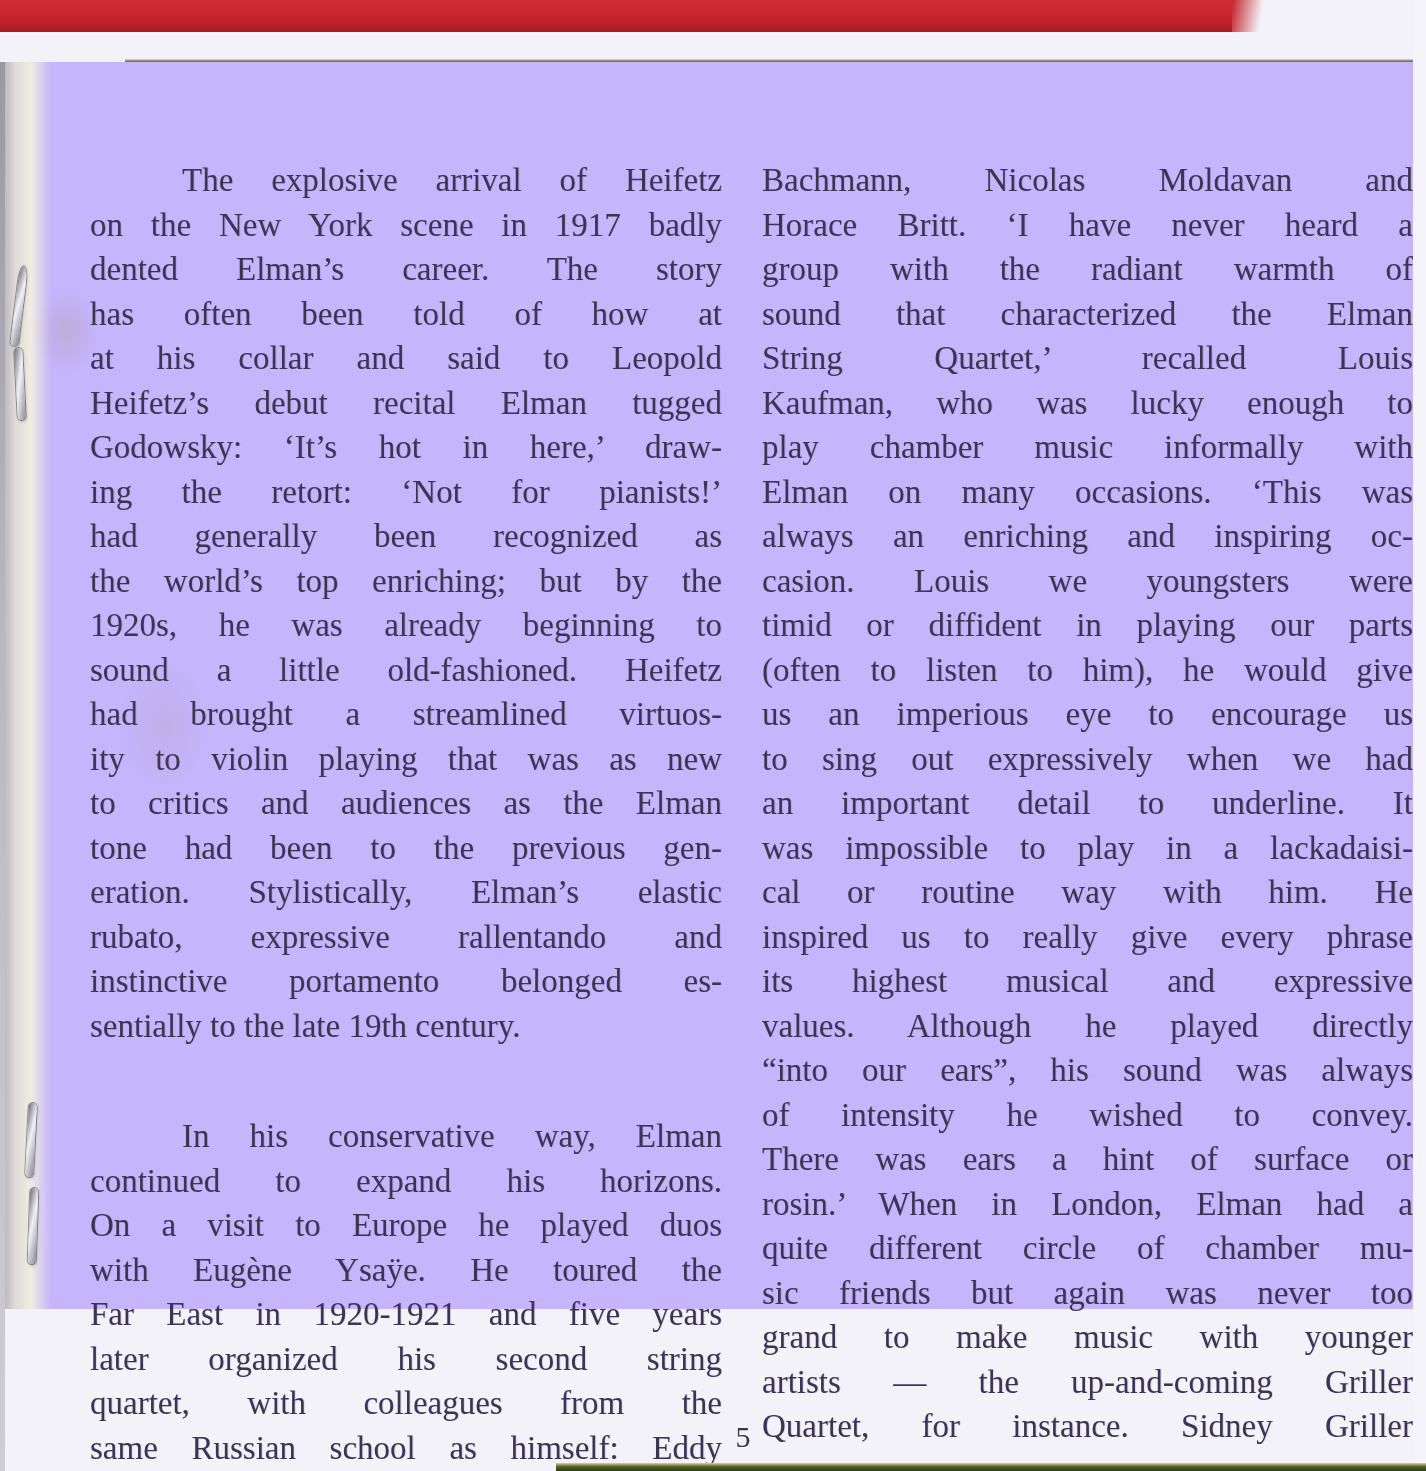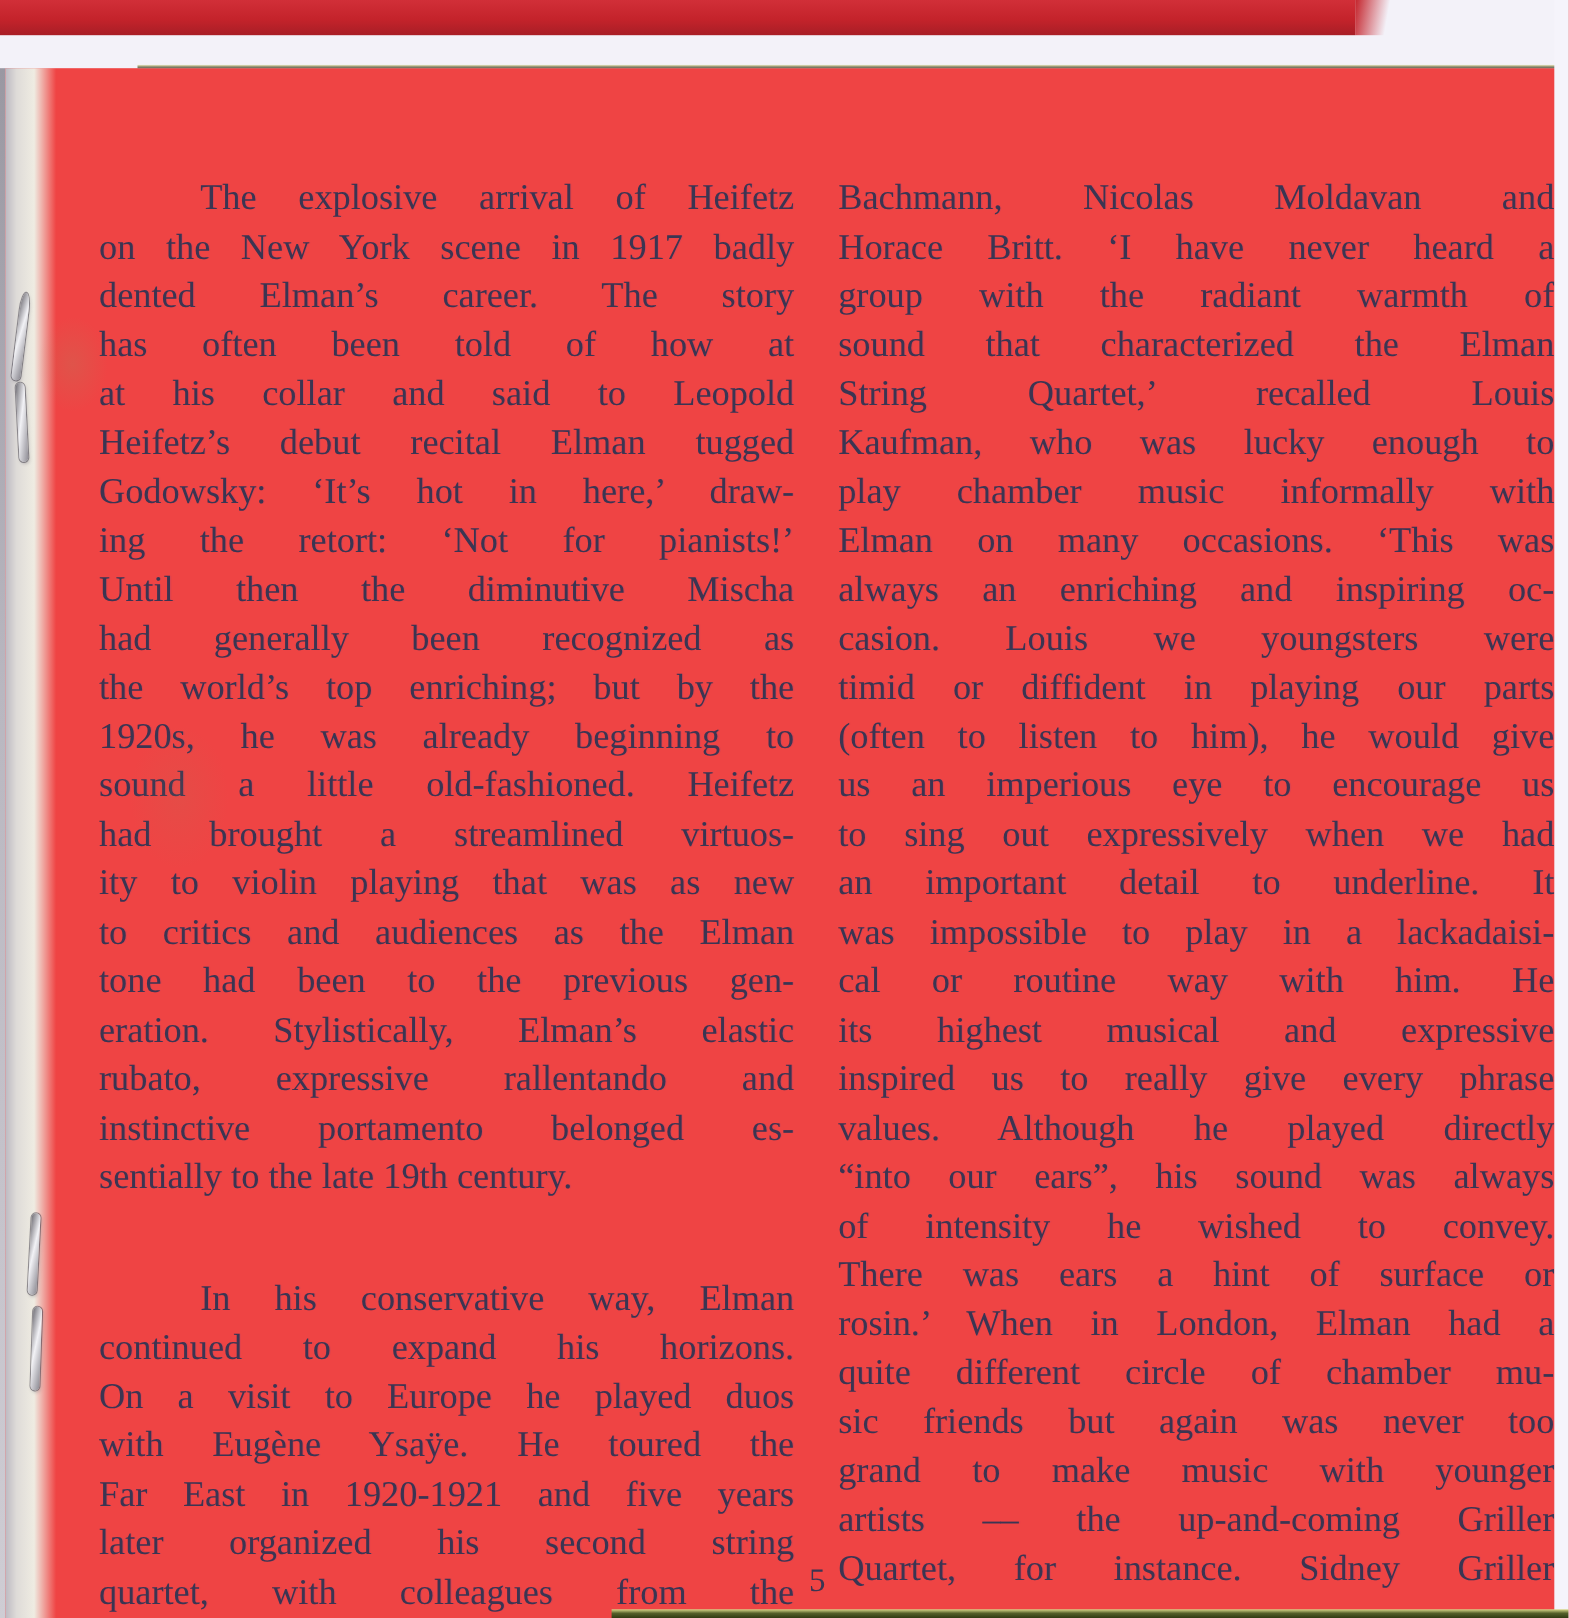--- a/index.html
+++ b/index.html
@@ -17,22 +17,22 @@
     position:absolute;left:0;top:0;width:1232px;height:32px;
     background:linear-gradient(180deg,#d12f38 0%,#c4232b 55%,#a81e26 100%);
   }
   .top-band-tail{
     position:absolute;left:1232px;top:0;width:40px;height:32px;
     background:linear-gradient(100deg,#c4232b 0%,rgba(243,242,249,0) 70%);
   }
 
   
   .page{
-    position:absolute;left:5px;top:62px;width:1409px;height:1409px;
-    background:#ef4444;
+    position:absolute;left:5px;top:62px;width:1409px;height:1247px;
+    background:#c4b5fd;
   }
   .page-top-edge{
     position:absolute;left:120px;top:-3px;right:0;height:3px;
     background:linear-gradient(180deg,#e9e7b0 0%,#6b6a45 60%,#4a4838 100%);
     opacity:.8;
   }
   .edge-sliver{
     position:absolute;left:0;top:62px;width:5px;height:1409px;
     background:linear-gradient(180deg,#9a98a2 0%,#b9b7c0 40%,#cfcdd4 100%);
   }
@@ -108,21 +108,20 @@
     <div class="col col-left">
         <div class="para">
           <div class="tline indent">The explosive arrival of Heifetz</div>
           <div class="tline">on the New York scene in 1917 badly</div>
           <div class="tline">dented Elman’s career. The story</div>
           <div class="tline">has often been told of how at</div>
           <div class="tline">at his collar and said to Leopold</div>
           <div class="tline">Heifetz’s debut recital Elman tugged</div>
           <div class="tline">Godowsky: ‘It’s hot in here,’ draw-</div>
           <div class="tline">ing the retort: ‘Not for pianists!’</div>
-          <div class="tline">Until then the diminutive Mischa</div>
           <div class="tline">had generally been recognized as</div>
           <div class="tline">the world’s top enriching; but by the</div>
           <div class="tline">1920s, he was already beginning to</div>
           <div class="tline">sound a little old-fashioned. Heifetz</div>
           <div class="tline">had brought a streamlined virtuos-</div>
           <div class="tline">ity to violin playing that was as new</div>
           <div class="tline">to critics and audiences as the Elman</div>
           <div class="tline">tone had been to the previous gen-</div>
           <div class="tline">eration. Stylistically, Elman’s elastic</div>
           <div class="tline">rubato, expressive rallentando and</div>
@@ -152,22 +151,22 @@
           <div class="tline">Elman on many occasions. ‘This was</div>
           <div class="tline">always an enriching and inspiring oc-</div>
           <div class="tline">casion. Louis we youngsters were</div>
           <div class="tline">timid or diffident in playing our parts</div>
           <div class="tline">(often to listen to him), he would give</div>
           <div class="tline">us an imperious eye to encourage us</div>
           <div class="tline">to sing out expressively when we had</div>
           <div class="tline">an important detail to underline. It</div>
           <div class="tline">was impossible to play in a lackadaisi-</div>
           <div class="tline">cal or routine way with him.  He</div>
+          <div class="tline">inspired us to really give every phrase</div>
           <div class="tline">its highest musical and expressive</div>
-          <div class="tline">inspired us to really give every phrase</div>
           <div class="tline">values. Although he played directly</div>
           <div class="tline">“into our ears”, his sound was always</div>
           <div class="tline">of intensity he wished to convey.</div>
           <div class="tline">There was ears a hint of surface or</div>
           <div class="tline">rosin.’ When in London, Elman had a</div>
           <div class="tline">quite different circle of chamber mu-</div>
           <div class="tline">sic friends but again was never too</div>
           <div class="tline">grand to make music with younger</div>
           <div class="tline">artists –– the up-and-coming Griller</div>
           <div class="tline">Quartet, for instance. Sidney Griller</div>

